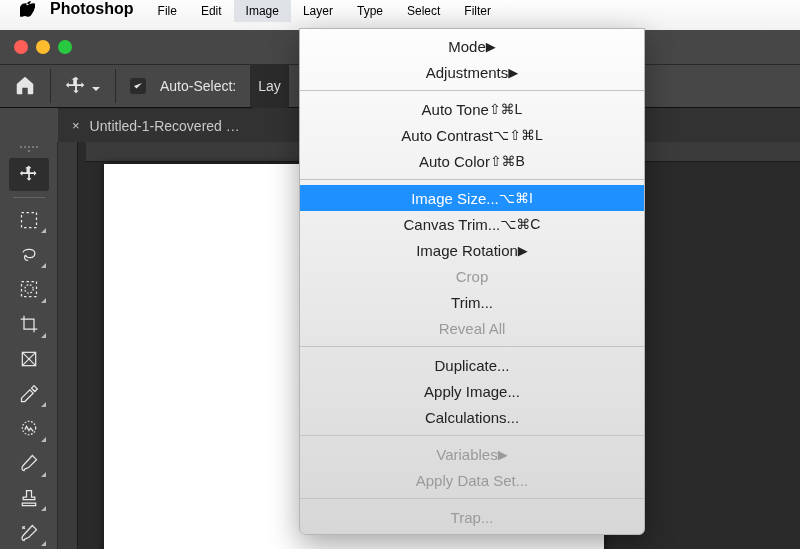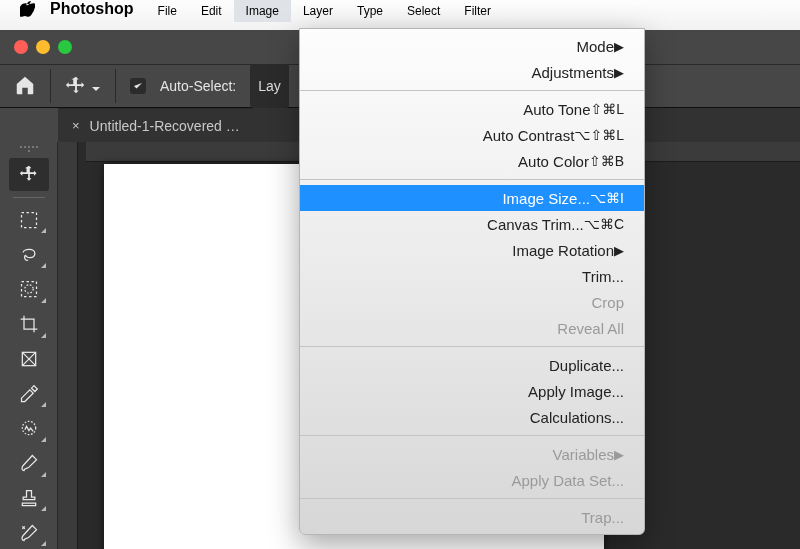--- a/index.html
+++ b/index.html
@@ -45,21 +45,21 @@
   .toolcol .sep { width:32px; height:1px; background:#666; margin:4px 0;}
   .dragdots{width:18px;display:flex;flex-wrap:wrap;gap:2px;justify-content:center; margin-bottom:4px;}
   .dragdots span{width:2px;height:2px;background:#888;border-radius:50%;}
   .canvas-area { flex:1; background:#2a2a2a; position:relative; padding:0 0 0 28px;}
   .ruler-top{position:absolute;top:0;left:28px;right:0;height:20px;background:#3b3b3b;border-bottom:1px solid #1c1c1c;}
   .ruler-left{position:absolute;top:0;left:0;width:20px;bottom:0;background:#3b3b3b;border-right:1px solid #1c1c1c;}
   .canvas{position:absolute;top:22px;left:46px;width:500px;height:480px;background:#fff;box-shadow:0 0 8px rgba(0,0,0,0.6);}
 
   
   .dropdown { position:absolute; top:28px; left:299px; width:346px; background:linear-gradient(#fdfdfd,#d7d7d7); border:1px solid #b5b5b5; border-radius:0 0 6px 6px; box-shadow:0 10px 30px rgba(0,0,0,0.35); z-index:20; padding:4px 0; font-size:15px; color:#222;}
-  .dropdown .row { height:26px; display:flex; align-items:center; justify-content:flex-end; padding:0 20px;}
+  .dropdown .row { height:26px; display:flex; align-items:center; justify-content:center; padding:0 20px;}
   .dropdown .row.disabled{color:#9a9a9a;}
   .dropdown .row.highlight{background:#1e90ff;color:#fff;}
   .dropdown .row .shortcut{font-size:14px;color:inherit;letter-spacing:0;}
   .dropdown .row .submenu-ar{font-size:13px;}
   .dropdown .sep{height:1px;background:#c3c3c3;margin:5px 0;}
 </style>
 </head>
 <body>
 
 <div class="menubar">
@@ -241,27 +241,27 @@
       <span class="shortcut">⌥⌘I</span>
     </div>
     <div class="row">
       <span>Canvas Trim...</span>
       <span class="shortcut">⌥⌘C</span>
     </div>
     <div class="row">
       <span>Image Rotation</span>
       <span class="submenu-ar">▶</span>
     </div>
+    <div class="row disabled">
+      <span>Crop</span>
+    </div>
     <div class="row">
       <span>Trim...</span>
     </div>
     <div class="row disabled">
-      <span>Crop</span>
-    </div>
-    <div class="row disabled">
       <span>Reveal All</span>
     </div>
     <div class="sep"></div>
     <div class="row">
       <span>Duplicate...</span>
     </div>
     <div class="row">
       <span>Apply Image...</span>
     </div>
     <div class="row">

